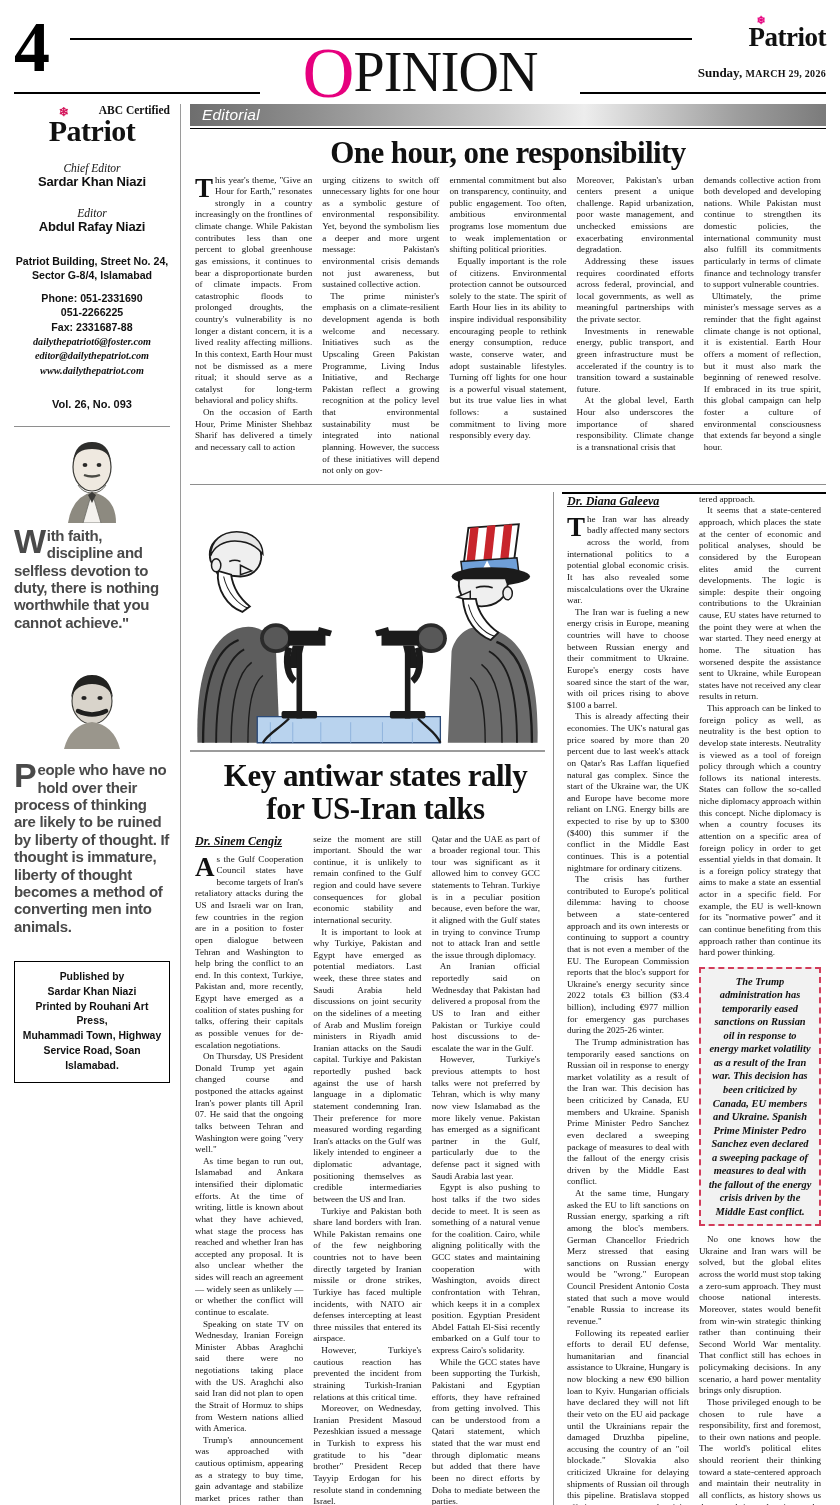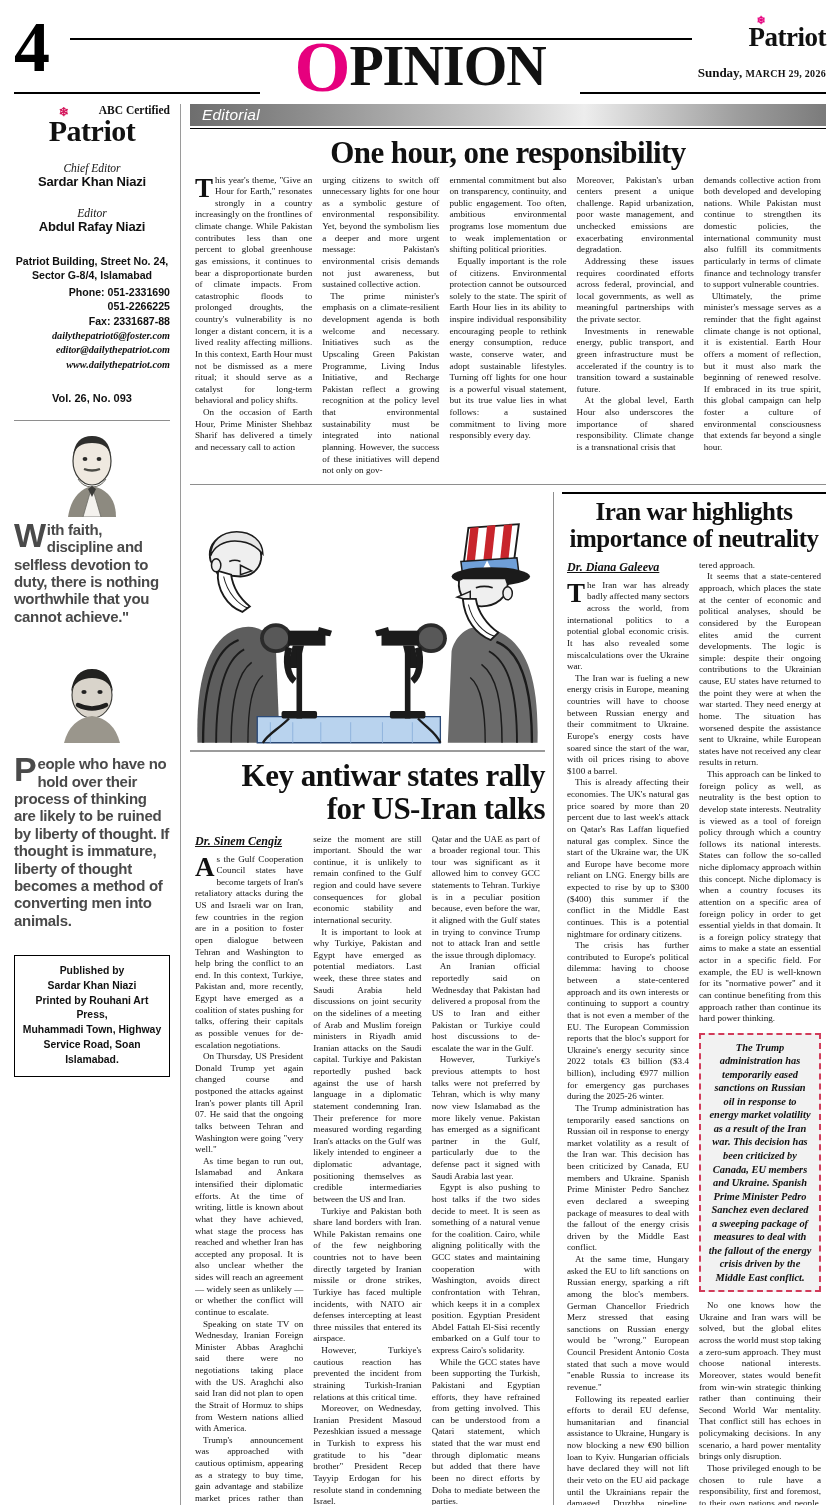--- a/index.html
+++ b/index.html
@@ -18,22 +18,22 @@
   
   .masthead { position:relative; height:78px; display:flex; align-items:flex-start; }
   .folio-num {
     font-family:"Liberation Serif", serif;
     font-size:72px; font-weight:700; line-height:0.82;
     letter-spacing:-2px; color:#000; width:56px; flex:0 0 56px;
   }
   .mast-rules { position:absolute; left:56px; right:0; top:20px; }
   .mast-rules .r1 { height:2px; background:#000; }
   .opinion-word {
-    position:absolute; left:0; right:0; top:20px; text-align:center;
-    font-family:"Liberation Serif", serif; font-weight:700;
+    position:absolute; left:0; right:0; top:26px; text-align:center;
+    font-family:"Liberation Serif", serif; font-weight:400;
     font-size:56px; letter-spacing:-1px; line-height:1; z-index:3;
   }
   .opinion-word .bigO { color:#e6007e; font-size:72px; line-height:0.8; vertical-align:-6px; }
   .opinion-bg-patch { position:absolute; top:26px; left:50%; transform:translateX(-50%); width:320px; height:58px; background:#fff; z-index:2; }
   .mast-right { position:absolute; right:0; top:6px; text-align:right; z-index:4; background:#fff; padding-left:6px;}
   .patriot-brand {
     font-family:"Liberation Serif", serif; font-weight:700; font-size:27px;
     line-height:1; letter-spacing:-0.5px; position:relative; display:inline-block;
   }
   .patriot-brand .flame { position:absolute; left:8px; top:-9px; font-size:11px; color:#e6007e; }
@@ -53,21 +53,21 @@
   .rail-logo .nameplate {
     font-family:"Liberation Serif", serif; font-weight:700; font-size:30px; line-height:1;
     letter-spacing:-0.5px; display:inline-block; position:relative;
   }
   .rail-logo .flame { position:absolute; left:10px; top:-10px; font-size:12px; color:#d4145a; }
   .staff { text-align:center; margin-top:16px; }
   .staff .role { font-style:italic; font-size:11.5px; }
   .staff .nm { font-family:"Liberation Sans", sans-serif; font-weight:700; font-size:13px; letter-spacing:-0.2px; }
   .staff.ed2 { margin-top:18px; }
   .addr { text-align:center; margin-top:20px; font-family:"Liberation Sans", sans-serif; font-weight:700; font-size:10.6px; line-height:1.35; }
-  .contact { text-align:right; margin-top:2px; font-family:"Liberation Sans", sans-serif; font-weight:700; font-size:10.6px; line-height:1.4; }
+  .contact { text-align:center; margin-top:8px; font-family:"Liberation Sans", sans-serif; font-weight:700; font-size:10.6px; line-height:1.4; }
   .contact .mail { font-family:"Liberation Serif", serif; font-style:italic; font-weight:700; font-size:10.2px; }
   .vol { text-align:center; margin-top:20px; font-family:"Liberation Sans", sans-serif; font-weight:700; font-size:11px; }
   .rail-hr { height:1px; background:#8e8e8e; margin:16px 0 0 0; }
 
   
   .quote-block { margin-top:10px; }
   .portrait { text-align:center; height:86px; }
   .portrait svg { display:block; margin:0 auto; }
   .qtext {
     font-family:"Liberation Sans", sans-serif; font-weight:700;
@@ -93,21 +93,21 @@
     font-size:15.5px; letter-spacing:0.2px;
   }
   .ed-banner-rule { height:1px; background:#000; margin-top:2px; }
 
   
   h1.ed-head {
     margin:8px 0 6px 0; text-align:center; font-family:"Liberation Serif", serif;
     font-weight:700; font-size:31px; letter-spacing:-0.6px; line-height:1.02;
   }
   h1.feat-head {
-    margin:8px 0 8px 16px; text-align:right; font-family:"Liberation Serif", serif;
+    margin:8px 0 8px 16px; text-align:center; font-family:"Liberation Serif", serif;
     font-weight:700; font-size:31px; letter-spacing:-0.5px; line-height:1.06;
   }
   h1.side-head {
     margin:4px 0 8px 0; text-align:center; font-family:"Liberation Serif", serif;
     font-weight:700; font-size:25px; letter-spacing:-0.5px; line-height:1.08;
   }
 
   
   .cols { display:flex; }
   .col { padding:0 5px; }
@@ -408,21 +408,20 @@
 
               </div>
             </div>
           </div>
         </div>
 
         <div class="vsep"></div>
 
         <div class="right-block">
           <div class="toprule-black"></div>
-          <h1 class="side-head">Iran war highlights importance of neutrality</h1>
 
           <div class="cols">
             <div class="col" style="width:50%">
               <span class="byline">Dr. Diana Galeeva</span>
               <div class="coltext">
                 <p class="first dropcapP">The Iran war has already badly affected many sectors across the world, from international politics to a potential global economic crisis. It has also revealed some miscalculations over the Ukraine war.</p>
                 <p>The Iran war is fueling a new energy crisis in Europe, meaning countries will have to choose between Russian energy and their commitment to Ukraine. Europe's energy costs have soared since the start of the war, with oil prices rising to above $100 a barrel.</p>
                 <p>This is already affecting their economies. The UK's natural gas price soared by more than 20 percent due to last week's attack on Qatar's Ras Laffan liquefied natural gas complex. Since the start of the Ukraine war, the UK and Europe have become more reliant on LNG. Energy bills are expected to rise by up to $300 ($400) this summer if the conflict in the Middle East continues. This is a potential nightmare for ordinary citizens.</p>
                 <p>The crisis has further contributed to Europe's political dilemma: having to choose between a state-centered approach and its own interests or continuing to support a country that is not even a member of the EU. The European Commission reports that the bloc's support for Ukraine's energy security since 2022 totals €3 billion ($3.4 billion), including €977 million for emergency gas purchases during the 2025-26 winter.</p>
                 <p>The Trump administration has temporarily eased sanctions on Russian oil in response to energy market volatility as a result of the Iran war. This decision has been criticized by Canada, EU members and Ukraine. Spanish Prime Minister Pedro Sanchez even declared a sweeping package of measures to deal with the fallout of the energy crisis driven by the Middle East conflict.</p>

